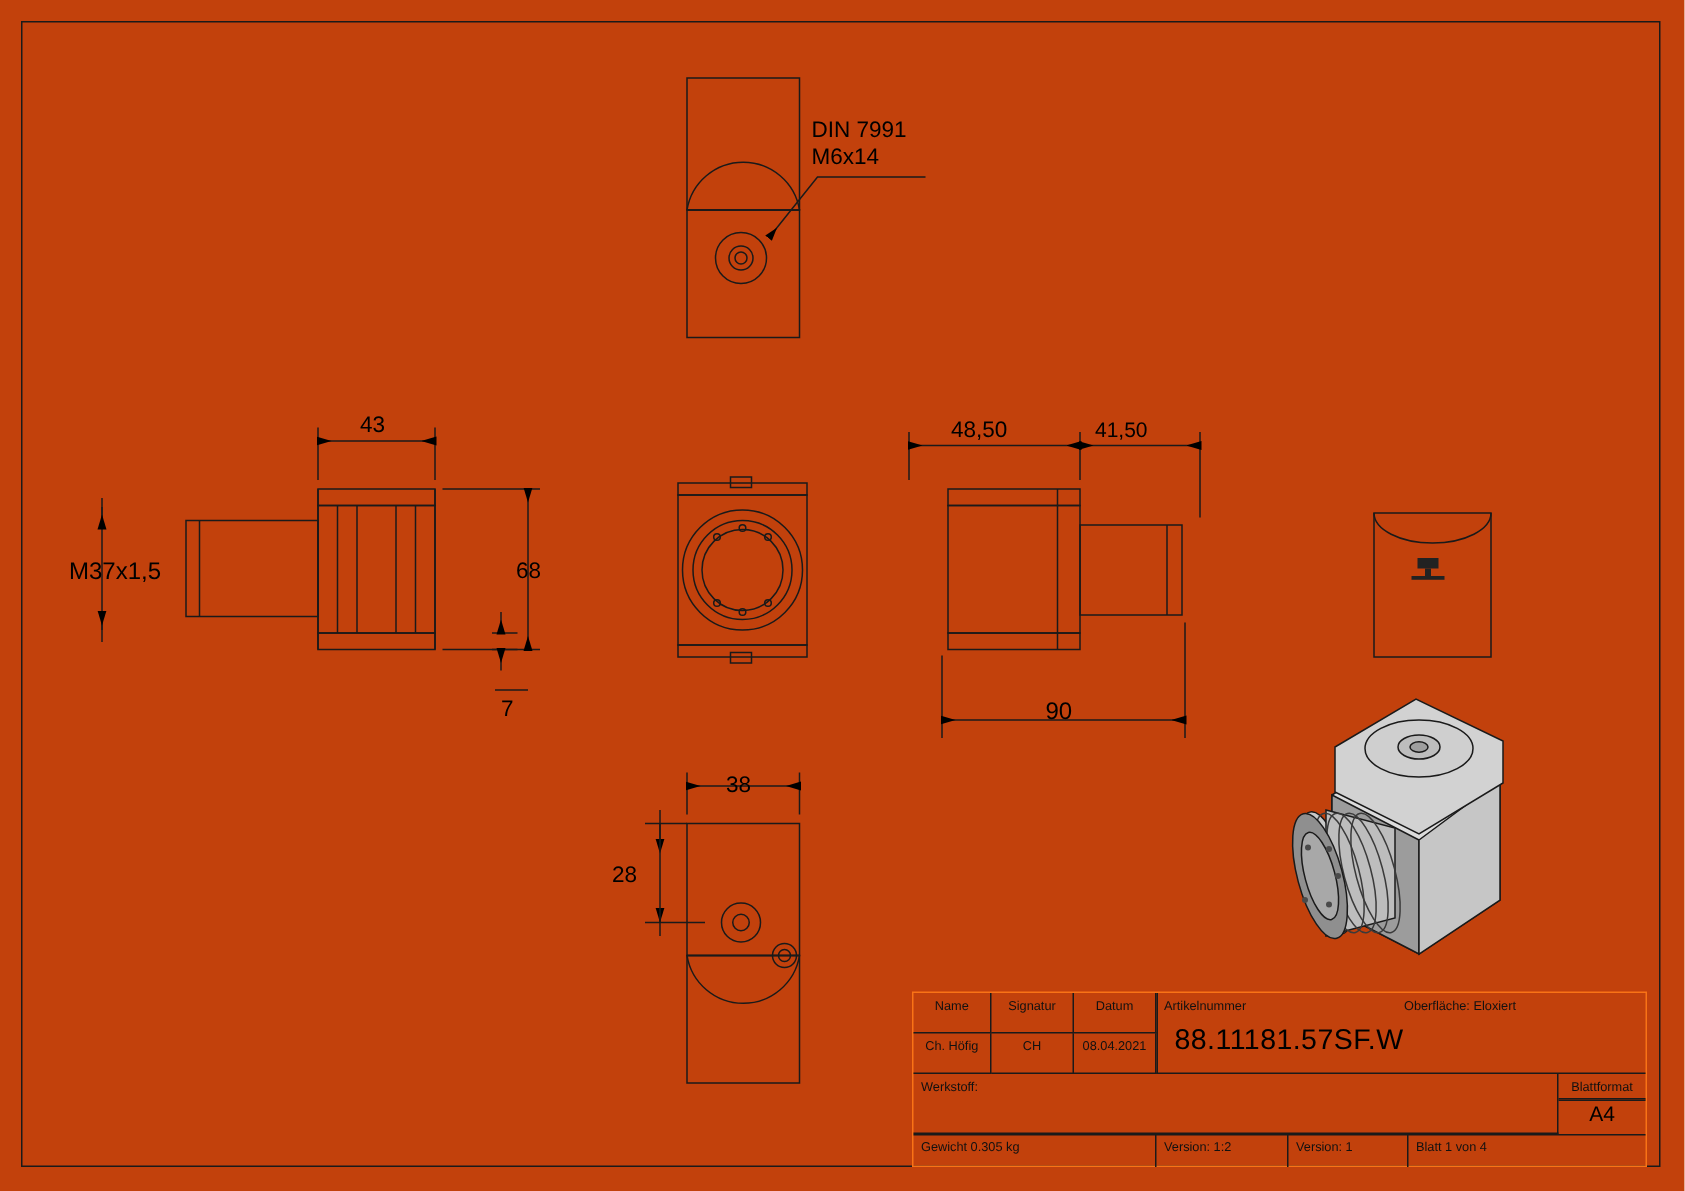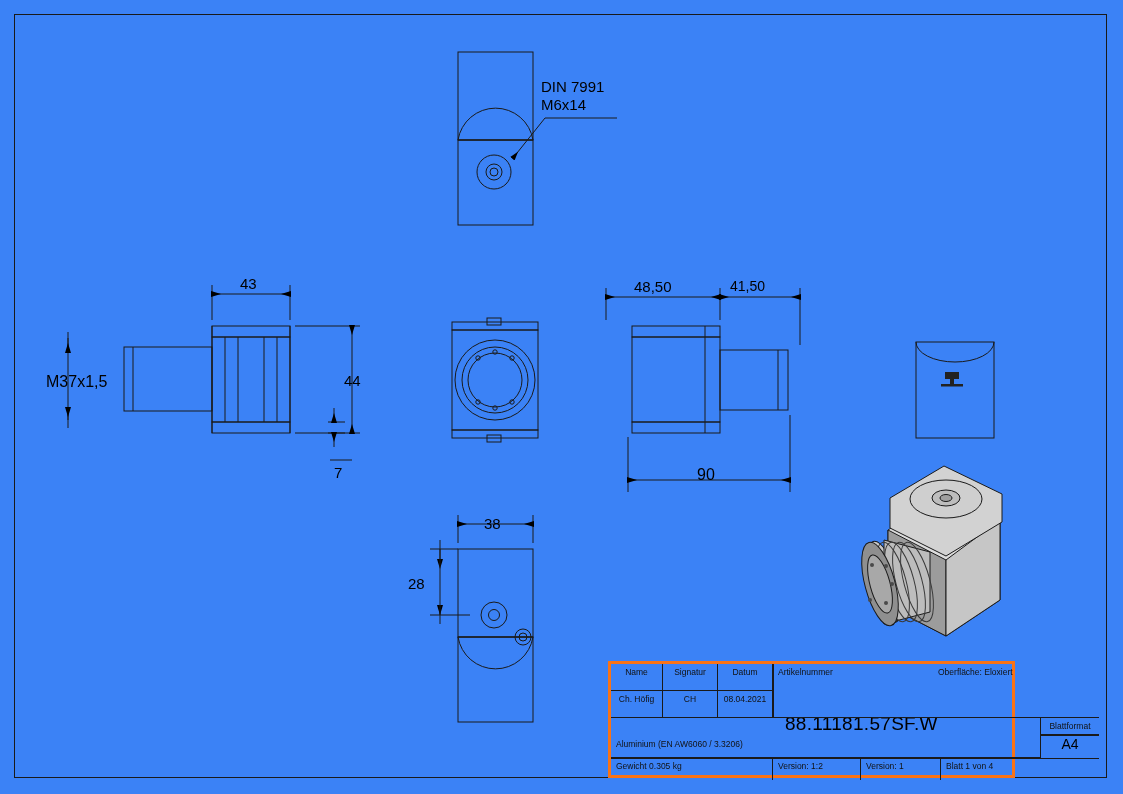--- a/index.html
+++ b/index.html
@@ -7,21 +7,21 @@
     padding: 0;
     background: #ffffff;
   }
   body {
     font-family: "Liberation Sans", sans-serif;
   }
   #sheet {
     position: relative;
     width: 1123px;
     height: 794px;
-    background: #3b82f6;
+    background: #c2410c;
     overflow: hidden;
   }
   .frame {
     position: absolute;
     left: 14px;
     top: 14px;
     width: 1093px;
     height: 764px;
     border: 1.5px solid #1a1a1a;
     box-sizing: border-box;
@@ -31,23 +31,23 @@
     left: 0;
     top: 0;
     width: 1123px;
     height: 794px;
   }
   
   .tb {
     position: absolute;
     left: 608px;
     top: 661px;
-    width: 407px;
+    width: 490px;
     height: 117px;
-    border: 3px solid #f97316;
+    border: 1px solid #f97316;
     box-sizing: border-box;
     font-size: 9px;
     color: #000;
   }
   .tb div.cell {
     position: absolute;
     box-sizing: border-box;
     overflow: hidden;
     white-space: nowrap;
   }
@@ -62,21 +62,20 @@
     font-size: 8.5px;
     color: #111;
     padding: 3px 5px;
   }
   .tb .ctr { text-align: center; }
   .tb .artno {
     font-size: 19px;
     color: #000;
     padding: 2px 12px;
     letter-spacing: 0.3px;
-    margin-top: 28px;
   }
   .tb .a4 {
     font-size: 14px;
     text-align: center;
     padding-top: 2px;
   }
 </style>
 </head>
 <body>
 
@@ -241,21 +240,21 @@
 
   <div style="position:absolute;left:541px;top:78px;font-size:15px;line-height:18px;color:#000;">
     <div>DIN 7991</div>
     <div>M6x14</div>
   </div>
 
   <div style="position:absolute;left:46px;top:373px;font-size:16px;color:#000;">M37x1,5</div>
 
   <div style="position:absolute;left:240px;top:275px;font-size:15px;color:#000;">43</div>
 
-  <div style="position:absolute;left:344px;top:372px;font-size:15px;color:#000;">44</div>
+  <div style="position:absolute;left:344px;top:372px;font-size:15px;color:#000;">68</div>
 
   <div style="position:absolute;left:334px;top:464px;font-size:15px;color:#000;">7</div>
 
   <div style="position:absolute;left:634px;top:278px;font-size:15px;color:#000;">48,50</div>
 
   <div style="position:absolute;left:730px;top:278px;font-size:14px;color:#000;">41,50</div>
 
   <div style="position:absolute;left:697px;top:466px;font-size:16px;color:#000;">90</div>
 
   <div style="position:absolute;left:484px;top:515px;font-size:15px;color:#000;">38</div>
@@ -271,21 +270,21 @@
     <div class="cell lbl" style="left:322px;top:0;width:166px;height:16px;">Oberfläche:  Eloxiert</div>
 
     <div class="cell val ctr bdr-r bdr-b" style="left:0;top:27px;width:52px;height:27px;">Ch. Höfig</div>
     <div class="cell val ctr bdr-r bdr-b" style="left:52px;top:27px;width:55px;height:27px;">CH</div>
     <div class="cell val ctr bdr-r bdr-b" style="left:107px;top:27px;width:55px;height:27px;">08.04.2021</div>
 
     <div class="cell artno" style="left:162px;top:19px;width:326px;height:32px;">88.11181.57SF.W</div>
 
     <div class="cell bdr-b" style="left:162px;top:0;width:326px;height:54px;border-left:1px solid #1a1a1a;"></div>
 
-    <div class="cell val" style="left:0;top:72px;width:430px;height:16px;">Aluminium (EN AW6060 / 3.3206)</div>
+    <div class="cell lbl" style="left:0;top:54px;width:430px;height:16px;">Werkstoff:</div>
     <div class="cell bdr-b" style="left:0;top:54px;width:430px;height:40px;border-right:1px solid #1a1a1a;"></div>
 
     <div class="cell lbl ctr" style="left:430px;top:54px;width:58px;height:16px;">Blattformat</div>
     <div class="cell a4" style="left:430px;top:70px;width:58px;height:24px;">A4</div>
     <div class="cell bdr-b" style="left:430px;top:70px;width:58px;height:0px;border-top:1px solid #1a1a1a;"></div>
 
     <div class="cell val bdr-r" style="left:0;top:94px;width:162px;height:22px;">Gewicht 0.305 kg</div>
     <div class="cell val bdr-r" style="left:162px;top:94px;width:88px;height:22px;">Version: 1:2</div>
     <div class="cell val bdr-r" style="left:250px;top:94px;width:80px;height:22px;">Version: 1</div>
     <div class="cell val" style="left:330px;top:94px;width:158px;height:22px;">Blatt 1 von 4</div>

